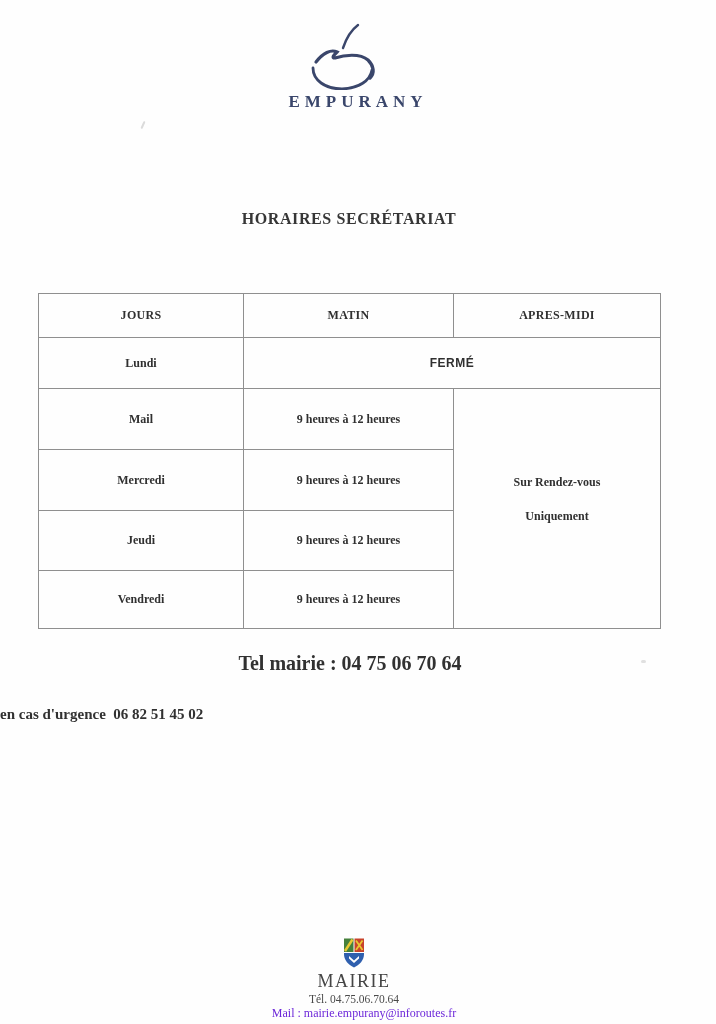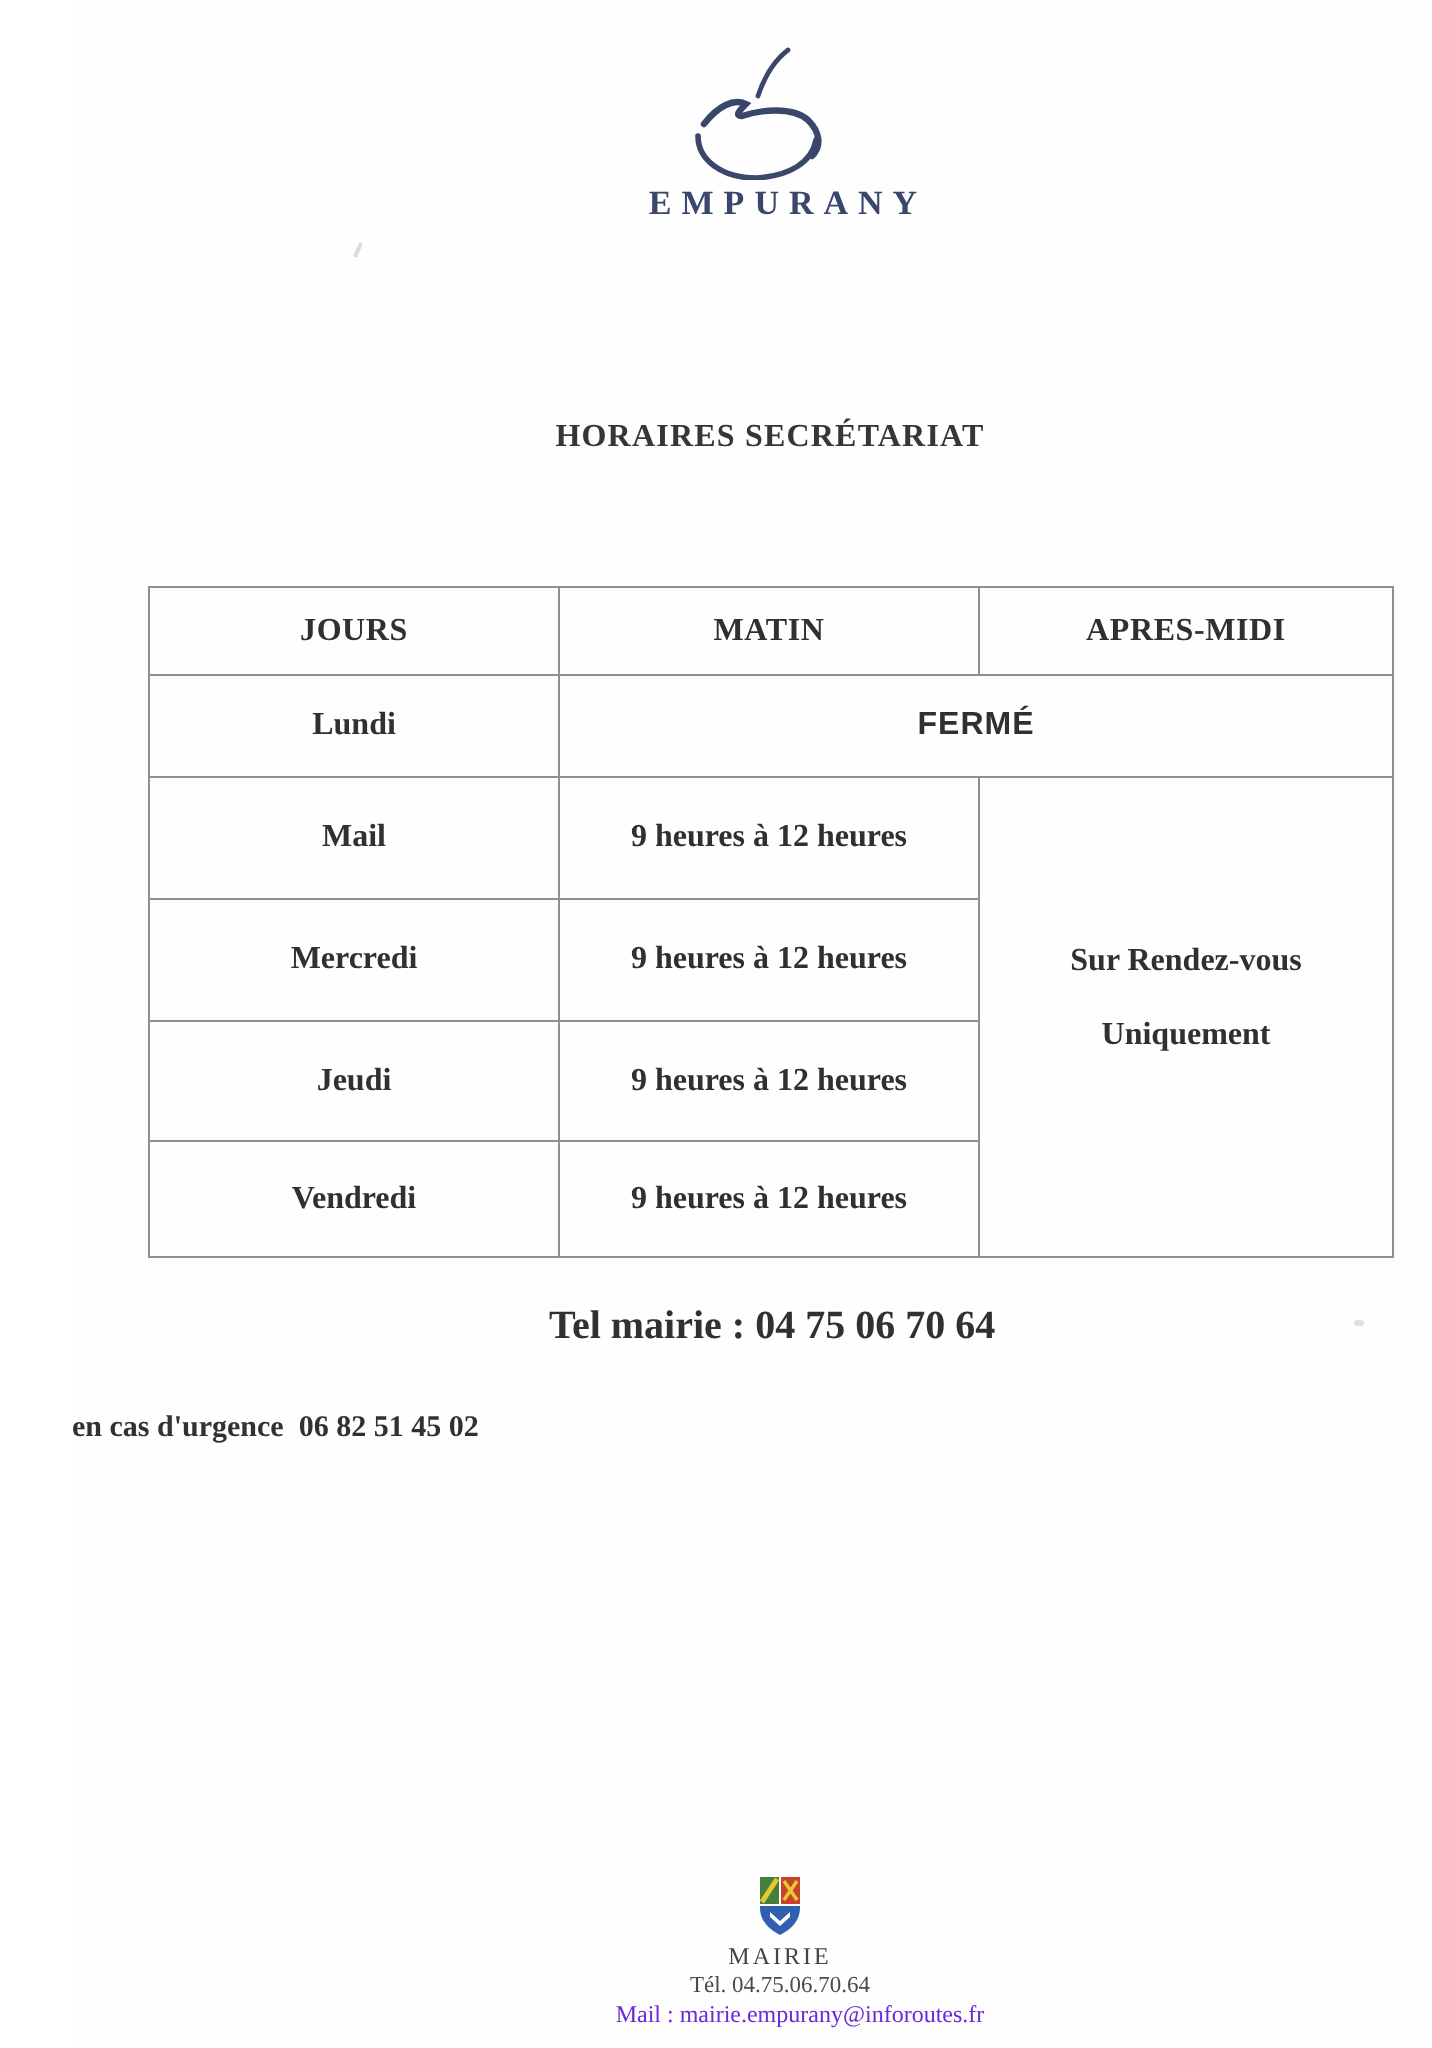--- a/index.html
+++ b/index.html
@@ -7,21 +7,20 @@
     width: 716px; height: 1024px;
     background: #ffffff;
     font-family: "Liberation Serif", serif;
     color: #2f2f2f;
     position: relative;
     overflow: hidden;
   }
   .page {
     position: absolute; inset: 0;
     background: #fefefe;
-    margin-left: 36px;
   }
 
   
   .logo-apple {
     position: absolute; left: 306px; top: 22px;
     width: 76px; height: 68px;
   }
   .logo-wordmark {
     position: absolute; top: 92px; left: 0; width: 716px;
     text-align: center;
@@ -44,21 +43,21 @@
     position: absolute; left: 38px; top: 293px;
     width: 622px;
     border-collapse: collapse;
     table-layout: fixed;
   }
   .schedule th, .schedule td {
     border: 1px solid #8f8f8f;
     text-align: center;
     vertical-align: middle;
     font-weight: bold;
-    font-size: 16px;
+    font-size: 12px;
     color: #303030;
     padding: 0;
   }
   .schedule th { letter-spacing: 0.3px; }
   .cell-ferme {
     font-family: "Liberation Sans", sans-serif;
     font-size: 23px;
     letter-spacing: 0.5px;
   }
   .cell-rdv {
@@ -82,21 +81,21 @@
     white-space: pre;
   }
 
   
   .footer {
     position: absolute; top: 938px; left: 0; width: 708px;
     text-align: center;
     color: #474747;
   }
   .coat-of-arms { display: block; margin: 0 auto; width: 22px; height: 30px; }
-  .footer-org  { font-size: 12px; letter-spacing: 1.5px; margin-top: 3px; color: #454545; }
+  .footer-org  { font-size: 18px; letter-spacing: 1.5px; margin-top: 3px; color: #454545; }
   .footer-tel  { font-size: 11.5px; margin-top: 1px; color: #4a4a4a; }
   .footer-mail { font-size: 12px; margin-top: 1px; color: #6d28d9; padding-left: 20px; }
 
   
   .smudge-a {
     position: absolute; left: 142px; top: 121px;
     width: 2px; height: 8px;
     background: #9a9a9a; opacity: 0.35;
     transform: rotate(24deg); border-radius: 2px;
   }

